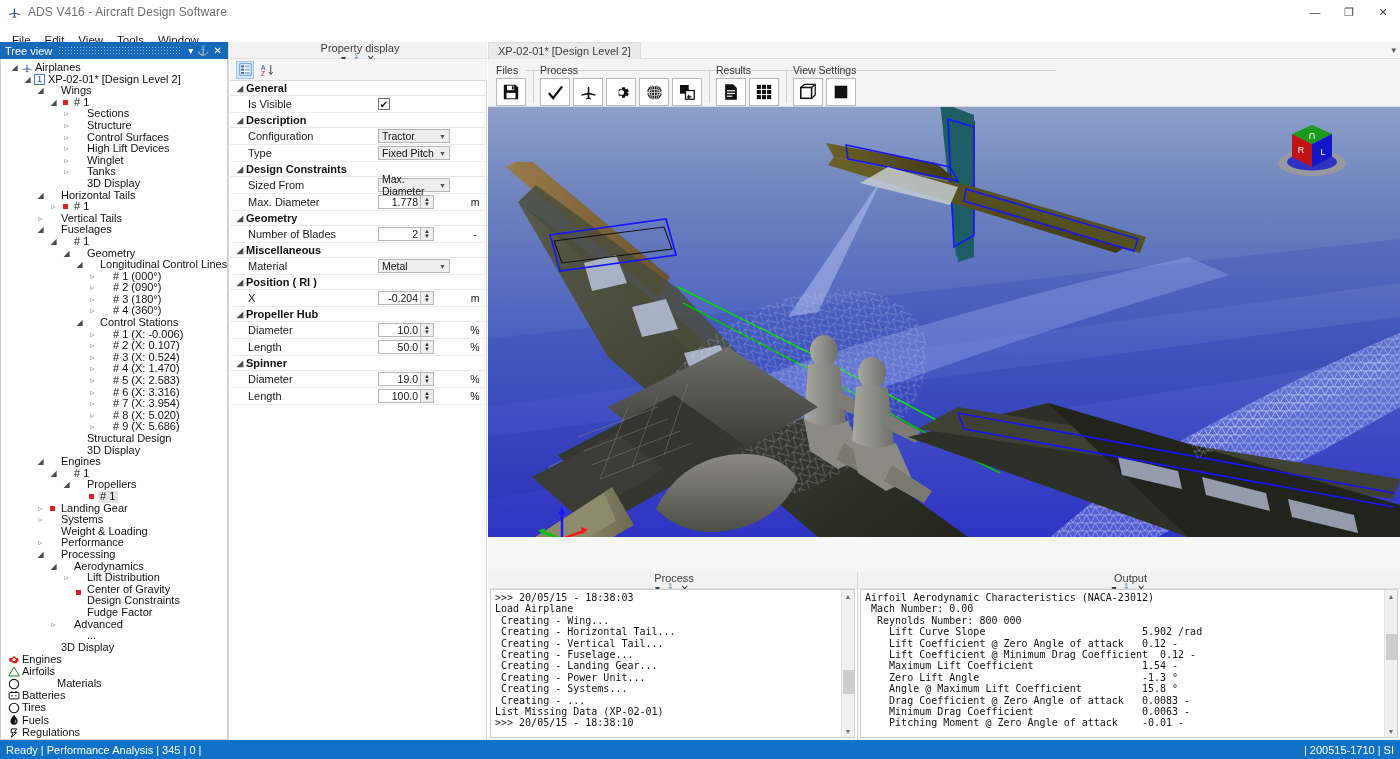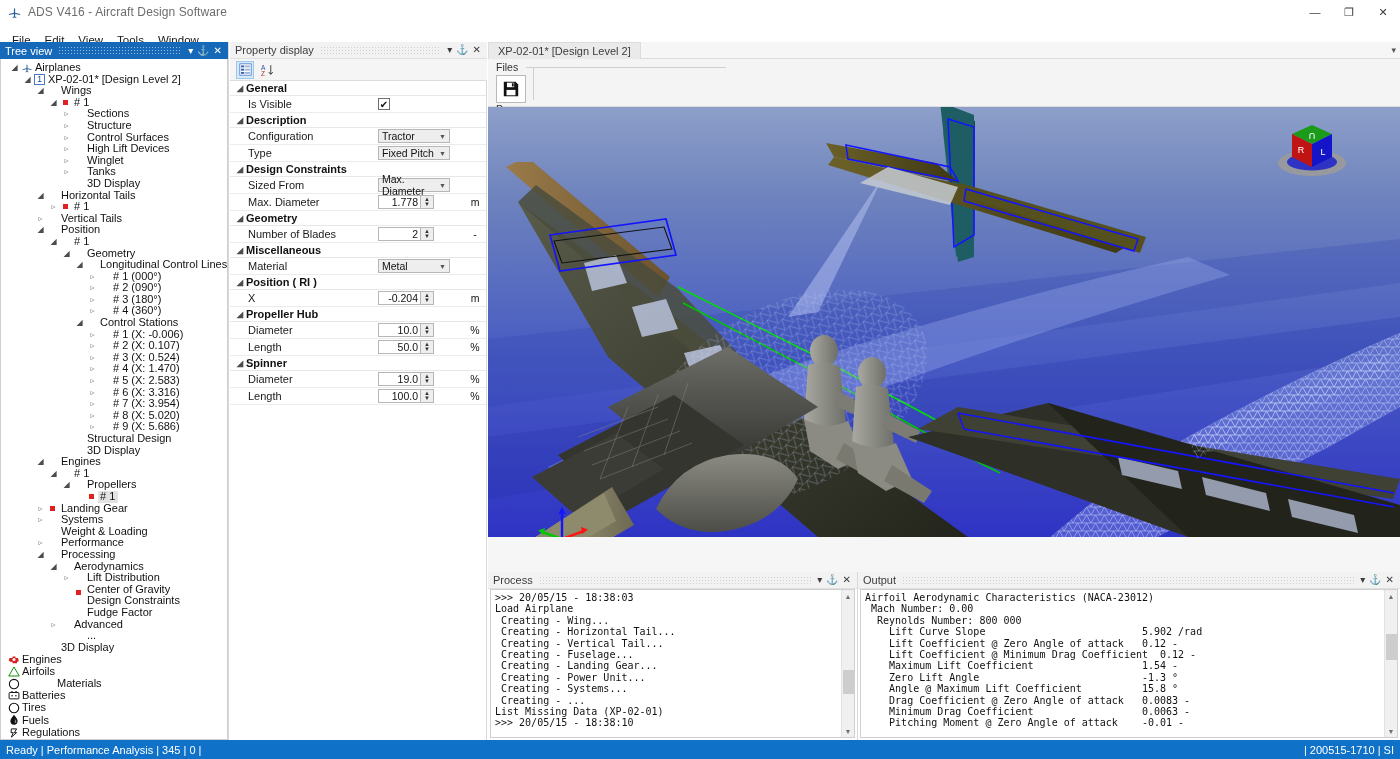--- a/index.html
+++ b/index.html
@@ -41,21 +41,21 @@
   .caption .cap-title { white-space: nowrap; }
   .caption .cap-dots { flex: 1; height: 9px; margin: 0 6px; opacity: .85; }
   .caption .cap-btns { display: flex; align-items: center; gap: 4px; padding-right: 4px; }
   .caption .cap-btn { font-size: 10px; line-height: 1; cursor: pointer; }
 
   .caption.active { background: #1669b9; color: #ffffff; }
   .caption.active .cap-dots {
     background-image: radial-gradient(#ffffff 40%, transparent 41%);
     background-size: 3px 3px; opacity: .55;
   }
-  .caption.inactive { background: #f2f2f2; color: #3c3c3c; border-bottom: 1px solid #e0e0e0; }
+  .caption.inactive { background: #f2f2f2; color: #3c3c3c; border-bottom: 1px solid #e0e0e0; flex-direction: column; }
   .caption.inactive .cap-dots {
     background-image: radial-gradient(#c9c9c9 40%, transparent 41%);
     background-size: 3px 3px;
   }
 
   
   .treepanel {
     position: absolute; left: 0; top: 42px; width: 229px; height: 698px;
     background: #ffffff; border-right: 1px solid #d8d8d8;
   }
@@ -141,21 +141,21 @@
     height: 17px; padding: 0 9px; display: flex; align-items: center;
     font-size: 11px; color: #4f4f4f; background: #eaeaea; border: 1px solid #dcdcdc; border-bottom: none;
   }
   .doctab.active { background: #eaeaea; color: #3c3c3c; }
   .doctabs .tabfill { flex: 1; border-bottom: 1px solid #dcdcdc; }
   .doctabs .dockbtn { position: absolute; right: 4px; top: 3px; font-size: 9px; color: #555; }
 
   
   .ribbon {
     height: 48px; background: #f4f4f4; border-bottom: 1px solid #dcdcdc;
-    display: flex; align-items: flex-start; padding: 2px 6px 0 8px; flex-direction: column;
+    display: flex; align-items: flex-end; padding: 2px 6px 0 8px;
   }
   .rgroup { position: relative; display: flex; flex-direction: column; padding: 0 8px 0 0; margin-right: 6px; }
   .rgroup .rtitle {
     font-size: 10.5px; color: #333; height: 12px; line-height: 12px; position: relative; white-space: nowrap;
   }
   .rgroup .rtitle::after {
     content: ""; position: absolute; left: 100%; top: 6px; width: 200px; height: 1px; background: #cfcfcf;
   }
   .rgroup .rline-r { position: absolute; right: 0; top: 6px; bottom: 3px; width: 1px; background: #cfcfcf; }
   .rbuttons { display: flex; align-items: center; gap: 3px; padding-top: 2px; }
@@ -322,21 +322,21 @@
             <span class="lbl"># 1</span>
           </div>
           <div class="tnode" style="padding-left: 34px;">
             <span class="exp">▹</span>
             <span class="gicon"></span>
             <span class="lbl">Vertical Tails</span>
           </div>
           <div class="tnode" style="padding-left: 34px;">
             <span class="exp open">◢</span>
             <span class="gicon"></span>
-            <span class="lbl">Position</span>
+            <span class="lbl">Fuselages</span>
           </div>
           <div class="tnode" style="padding-left: 47px;">
             <span class="exp open">◢</span>
             <span class="gicon"></span>
             <span class="lbl"># 1</span>
           </div>
           <div class="tnode" style="padding-left: 60px;">
             <span class="exp open">◢</span>
             <span class="gicon"></span>
             <span class="lbl">Geometry</span>

